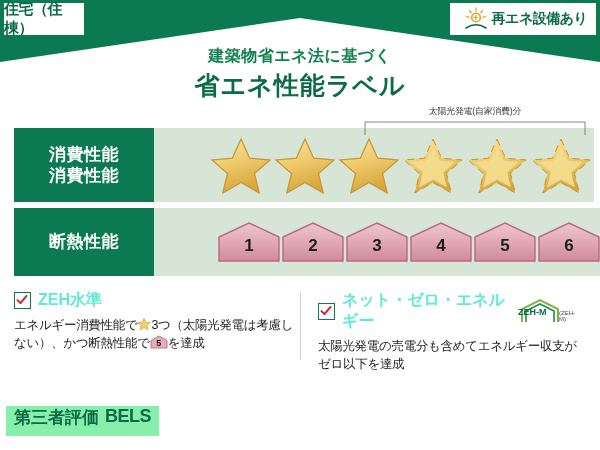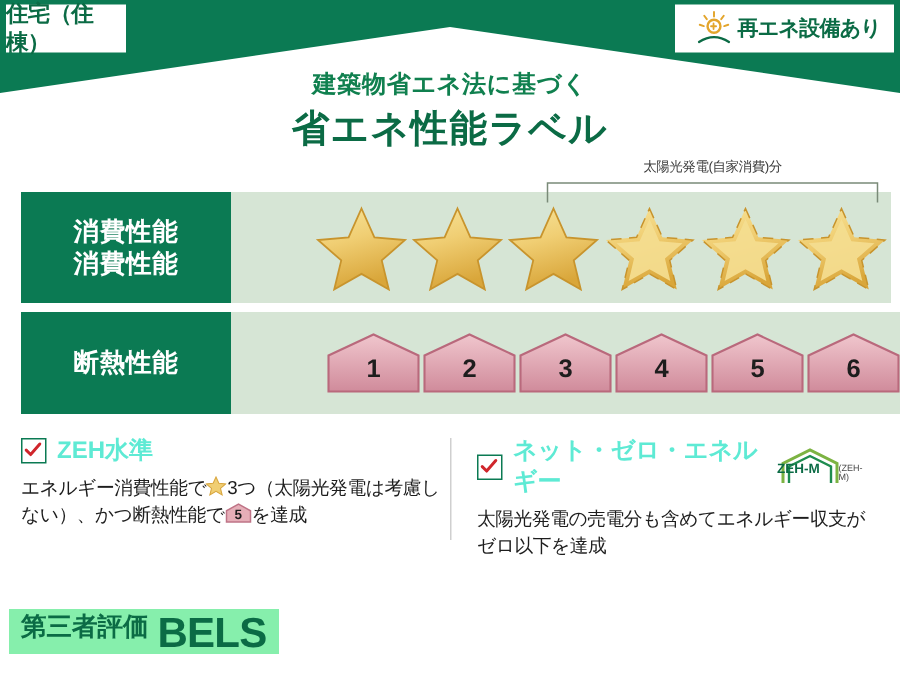--- a/index.html
+++ b/index.html
@@ -98,21 +98,21 @@
   }
   .zeh-badge{display:inline-flex;align-items:flex-end;margin-left:-2px;}
   .zeh-badge .sub{font-size:6px;color:#4a4a4a;margin-left:1px;margin-bottom:2px;}
   
   .footer{position:absolute;left:0;bottom:0;width:600px;height:52px;}
   .bels-box{
     position:absolute;left:6px;top:8px;height:30px;background:#86efac;
     display:flex;align-items:flex-start;padding:0 8px;box-sizing:border-box;
   }
   .bels-jp{font-size:17px;font-weight:bold;color:#0b6b45;letter-spacing:0px;}
-  .bels-en{font-size:28px;font-weight:bold;color:#0b6b45;margin-left:6px;letter-spacing:-0.5px;}
+  .bels-en{font-size:18px;font-weight:bold;color:#0b6b45;margin-left:6px;letter-spacing:-0.5px;}
   .bels-no{
     position:absolute;left:196px;top:17px;font-size:11px;color:#ffffff;letter-spacing:0px;
   }
   .eval{
     position:absolute;right:10px;top:7px;text-align:right;color:#ffffff;
   }
   .eval-date{font-size:13.5px;letter-spacing:0px;}
   .eval-id{font-size:8px;letter-spacing:-0.2px;margin-top:2px;opacity:0.95;}
 </style>
 </head>

